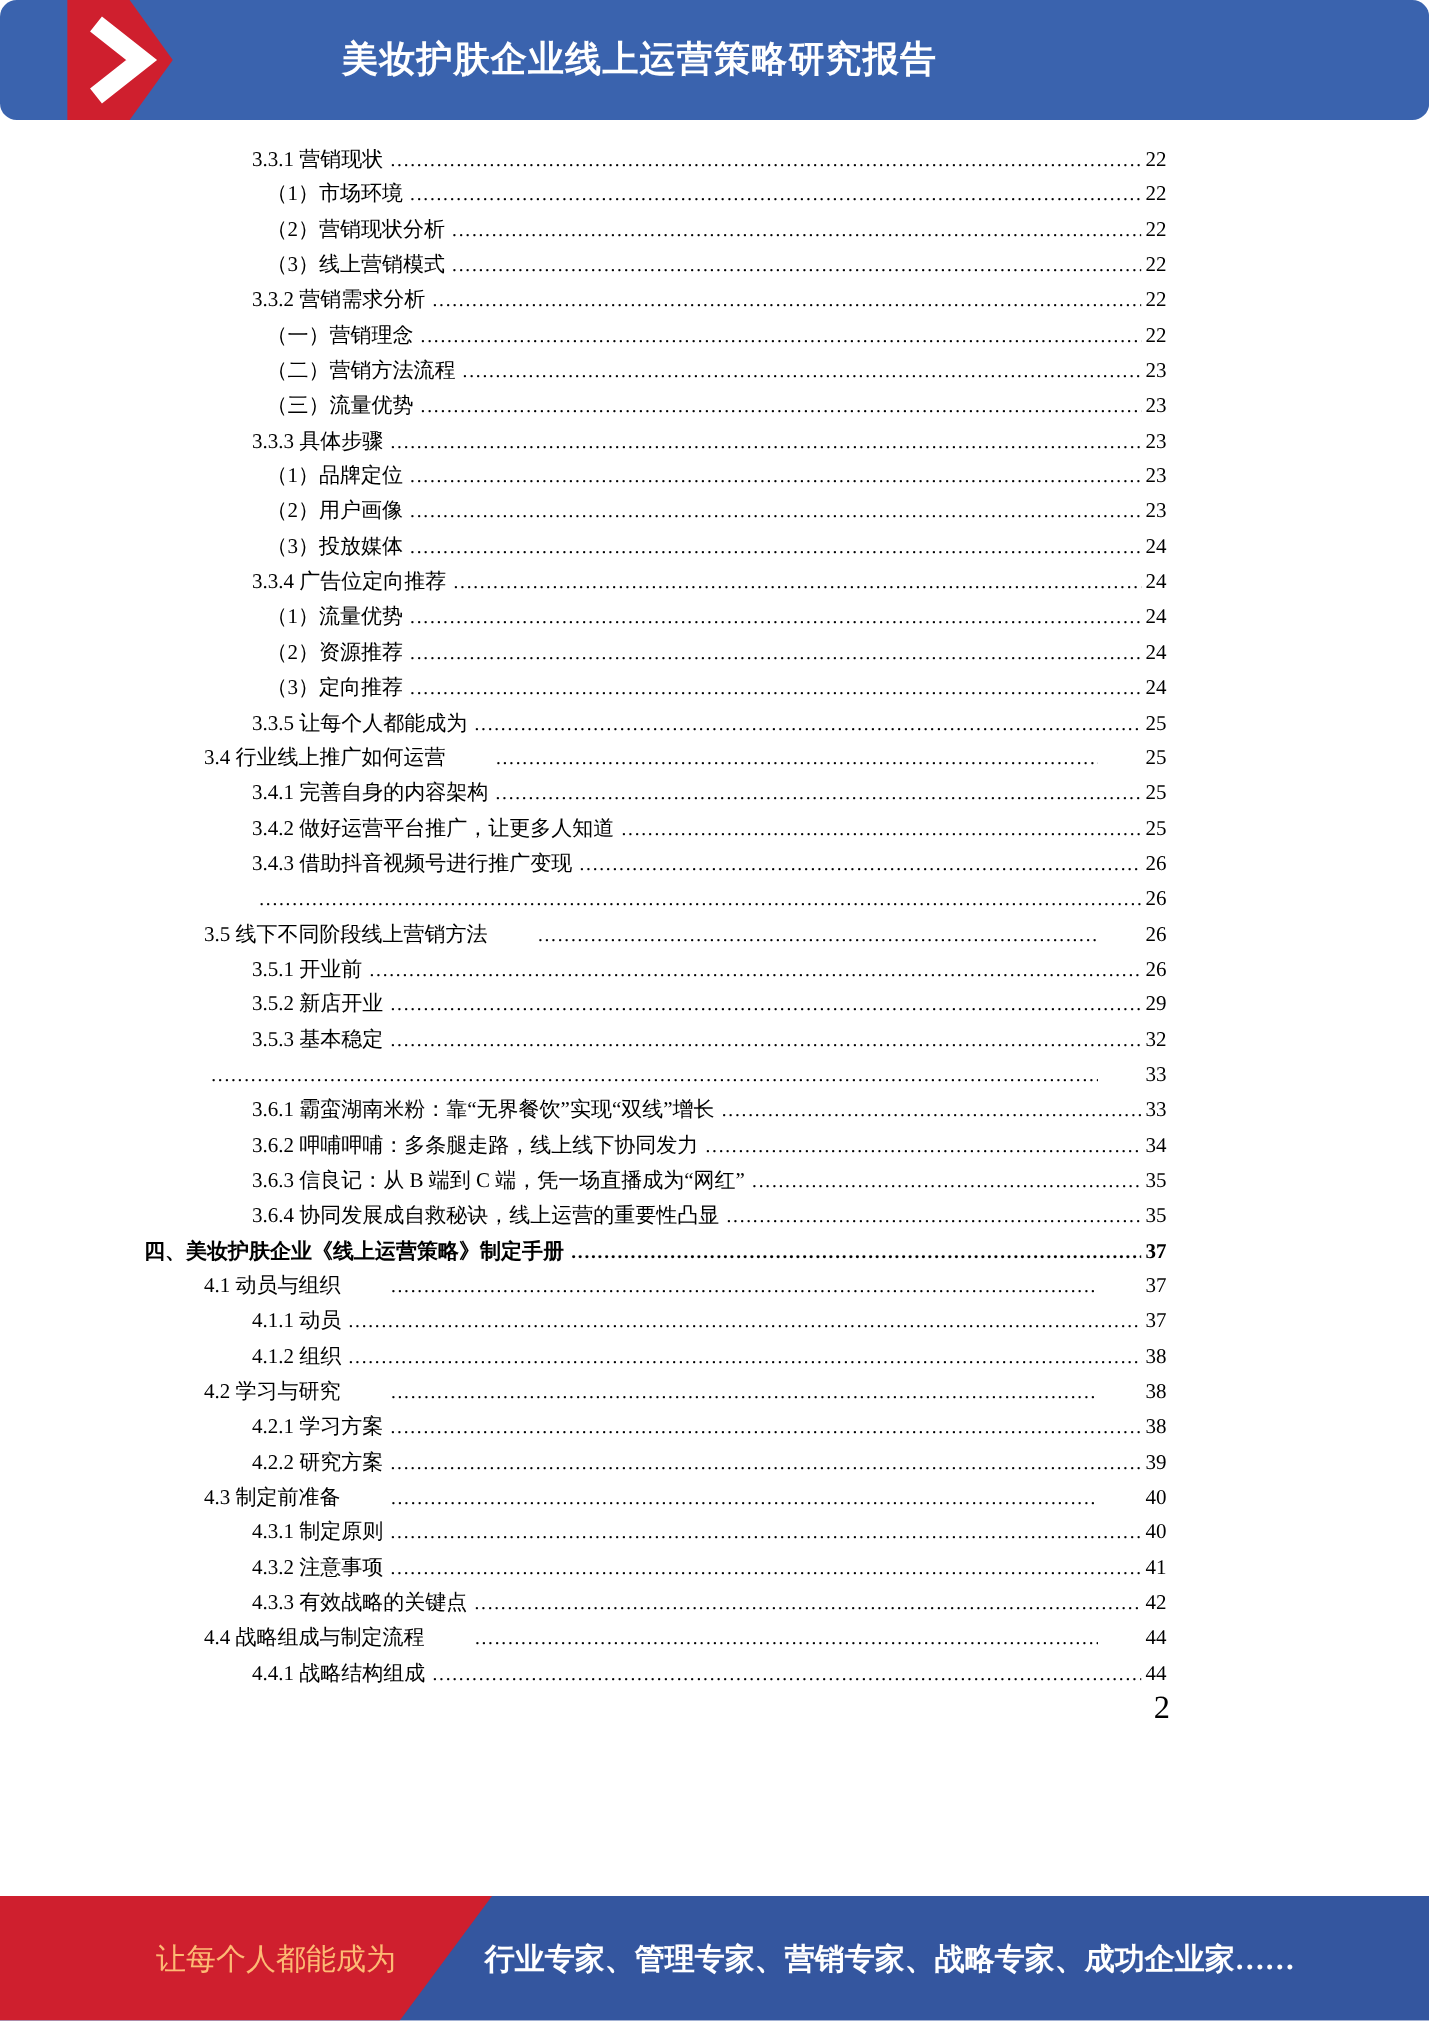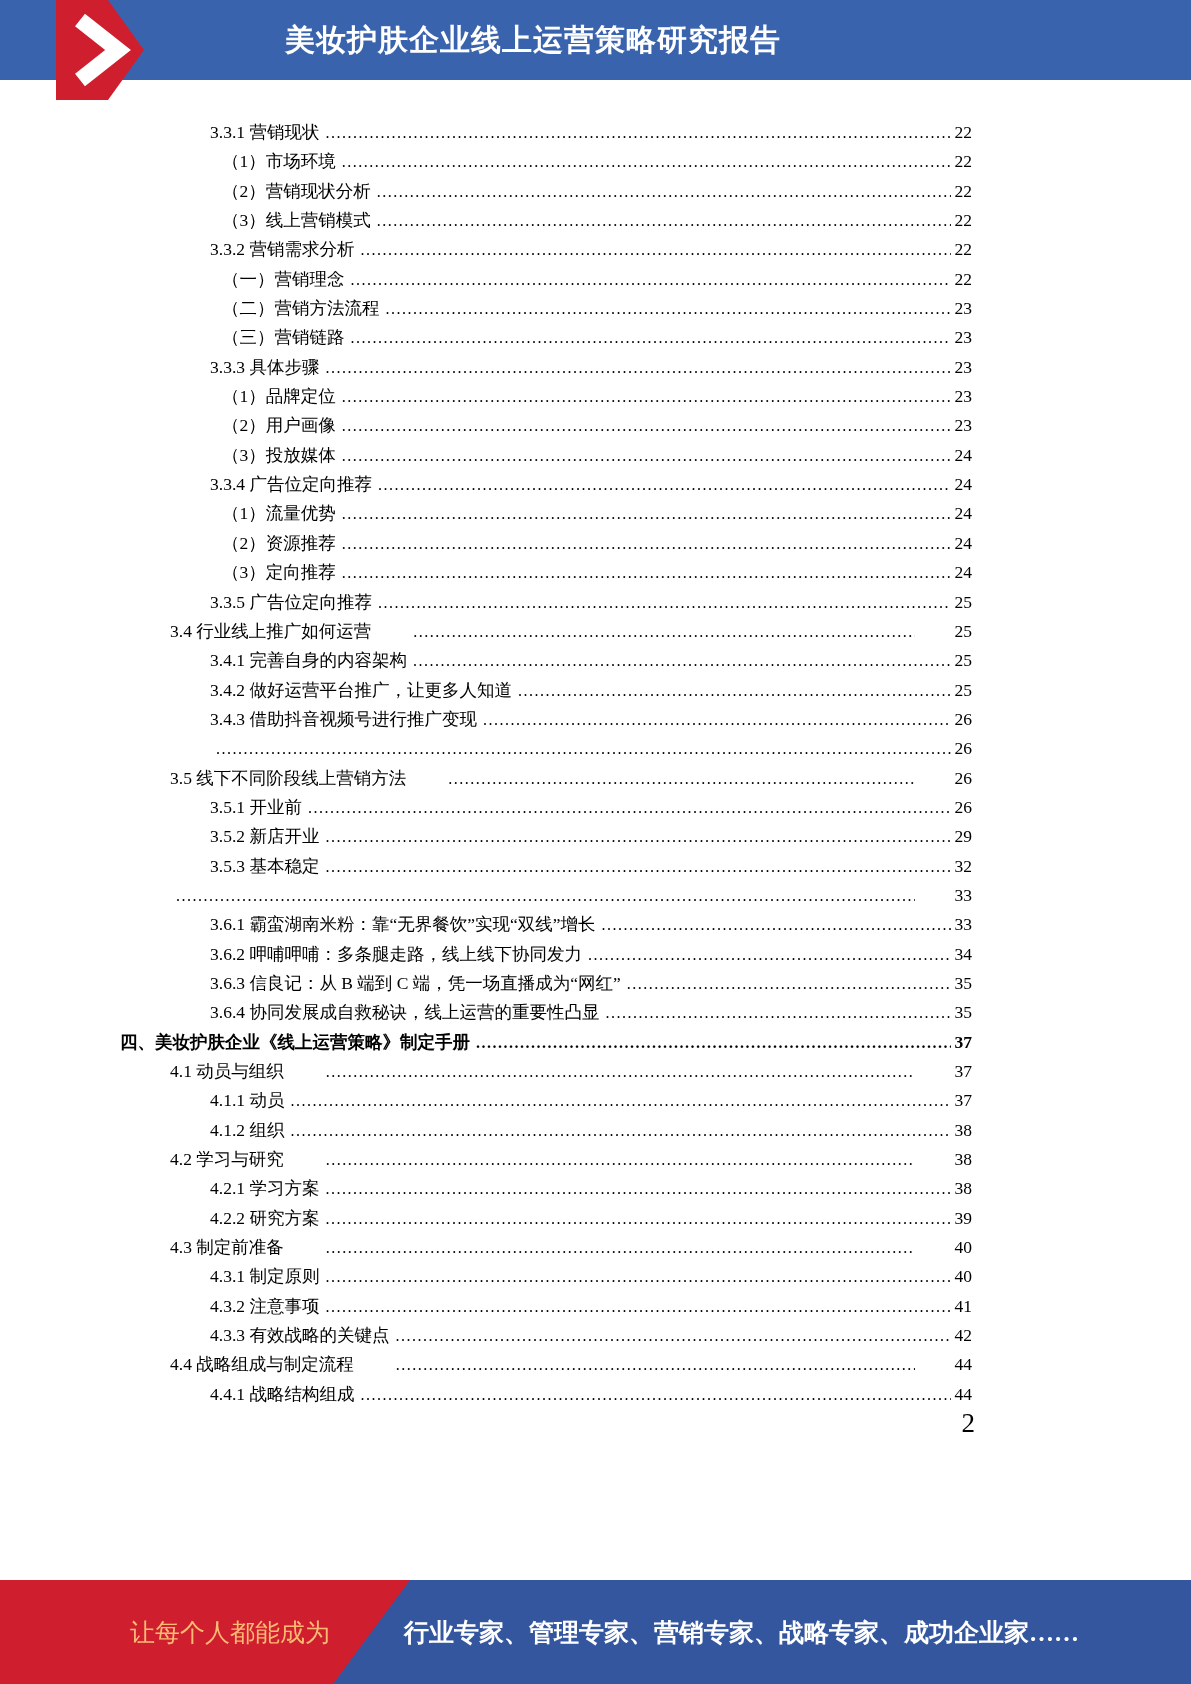--- a/index.html
+++ b/index.html
@@ -11,22 +11,23 @@
     overflow: hidden;
     font-family: "Liberation Serif", serif;
     color: #000000;
   }
 
   
   .header {
     position: absolute;
     top: 0; left: 0;
     width: 100%;
-    height: 80px;
+    height: 100px;
     background: #3a63ae;
+    border-radius: 14px;
   }
   .header-chevron {
     position: absolute;
     left: 56px;
     top: 0;
     width: 88px;
     height: 100px;
   }
   .header-title {
     position: absolute;
@@ -174,21 +175,21 @@
       <span class="toc-page">22</span>
     </div>
 
     <div class="toc-row level-3">
       <span class="toc-label">（二）营销方法流程</span>
       <span class="toc-dots">................................................................................................................................................................................................................................................................................................................................................................................................................</span>
       <span class="toc-page">23</span>
     </div>
 
     <div class="toc-row level-3">
-      <span class="toc-label">（三）营销链路</span>
+      <span class="toc-label">（三）流量优势</span>
       <span class="toc-dots">................................................................................................................................................................................................................................................................................................................................................................................................................</span>
       <span class="toc-page">23</span>
     </div>
 
     <div class="toc-row level-2">
       <span class="toc-label">3.3.3 具体步骤</span>
       <span class="toc-dots">................................................................................................................................................................................................................................................................................................................................................................................................................</span>
       <span class="toc-page">23</span>
     </div>
 
@@ -228,21 +229,21 @@
       <span class="toc-page">24</span>
     </div>
 
     <div class="toc-row level-3">
       <span class="toc-label">（3）定向推荐</span>
       <span class="toc-dots">................................................................................................................................................................................................................................................................................................................................................................................................................</span>
       <span class="toc-page">24</span>
     </div>
 
     <div class="toc-row level-2">
-      <span class="toc-label">3.3.5 广告位定向推荐</span>
+      <span class="toc-label">3.3.5 让每个人都能成为</span>
       <span class="toc-dots">................................................................................................................................................................................................................................................................................................................................................................................................................</span>
       <span class="toc-page">25</span>
     </div>
 
     <div class="toc-row level-1">
       <span class="toc-label">3.4 行业线上推广如何运营</span>
       <span class="toc-dots">................................................................................................................................................................................................................................................................................................................................................................................................................</span>
       <span class="toc-page">25</span>
     </div>
 

